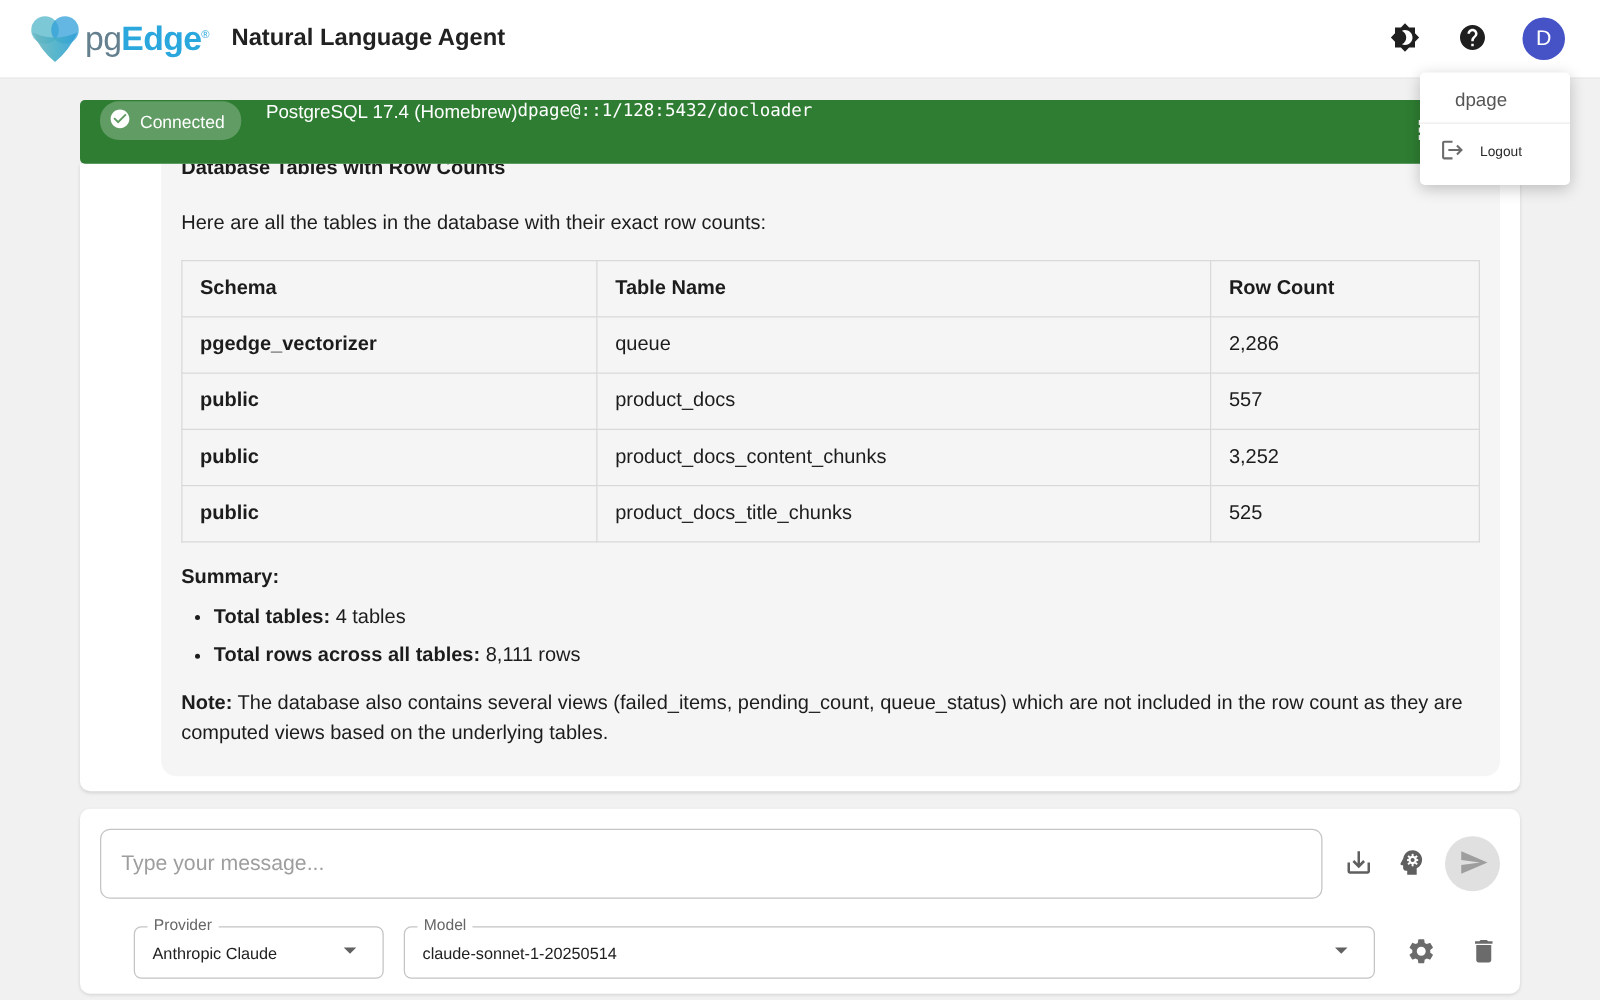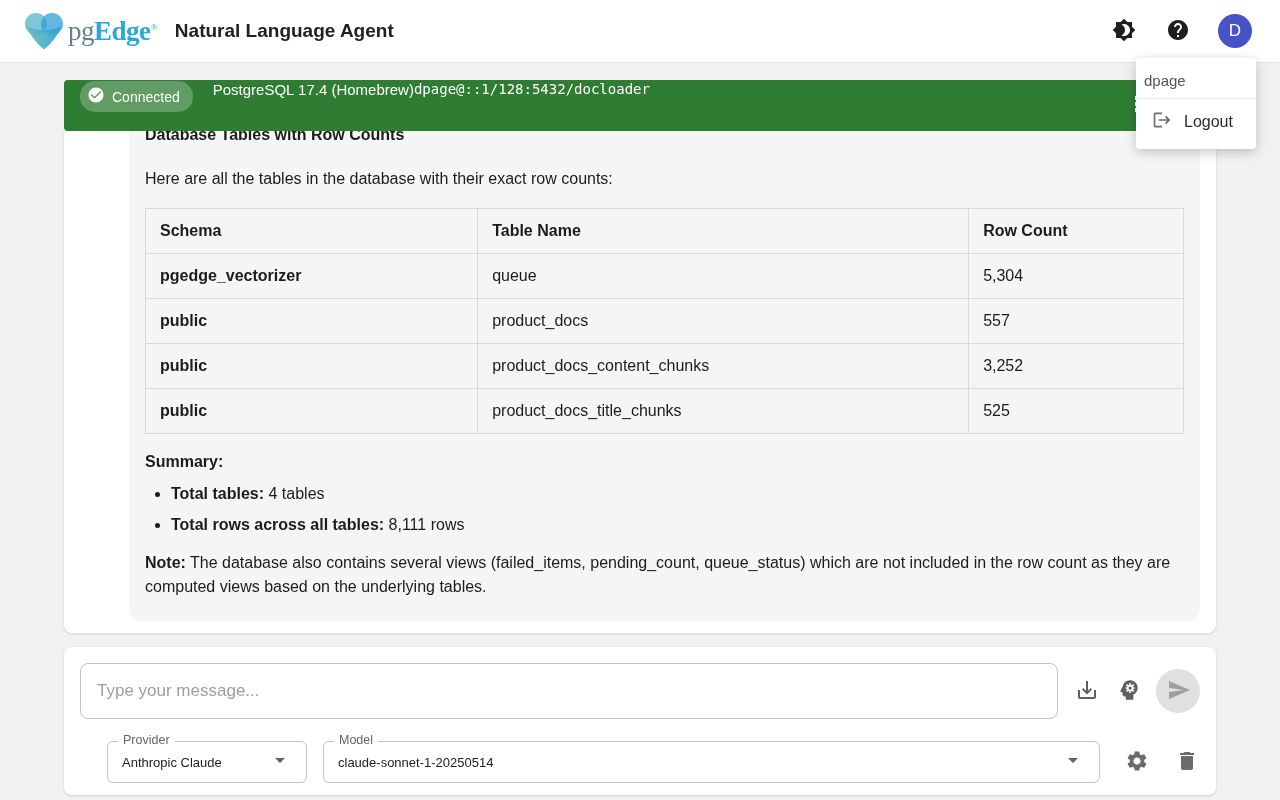--- a/index.html
+++ b/index.html
@@ -9,21 +9,21 @@
     background:#f1f1f1;
     color:#212121;
     position:relative;
   }
 
   
   .app-header {
     height:63px; background:#ffffff; border-bottom:1px solid #e3e3e3;
     display:flex; align-items:center; padding:0 28px 0 22px;
   }
-  .brand { display:flex; align-items:center;font-family:Liberation Serif, serif; }
+  .brand { display:flex; align-items:center; }
   .brand-mark { width:44px; height:40px; display:block; }
   .brand-text { font-size:27px; letter-spacing:-0.5px; margin-left:2px; }
   .brand-pg { color:#64808f; font-weight:400; }
   .brand-edge { color:#2aa7dd; font-weight:700; }
   .brand-reg { color:#2aa7dd; font-size:9px; vertical-align:super; }
   .app-title { font-size:19px; color:#212121; margin-left:18px; }
   .header-right { margin-left:auto; display:flex; align-items:center; gap:26px; }
   .icon-btn { background:none; border:none; cursor:pointer; width:28px; height:28px;
     display:flex; align-items:center; justify-content:center; padding:0; }
   .icon-btn svg { fill:#1f1f1f; }
@@ -33,24 +33,24 @@
     font-size:17px; font-weight:400; border:none; cursor:pointer;
   }
 
   
   .user-menu {
     position:absolute; top:58px; right:24px; width:120px; background:#ffffff;
     border-radius:4px; box-shadow:0 3px 12px rgba(0,0,0,0.22); z-index:40;
     padding:4px 0; 
   }
   .user-menu .menu-username {
-    padding:10px 8px 9px; font-size:15px; color:#555555; border-bottom:1px solid #ebebeb;
+    padding:10px 28px 9px; font-size:15px; color:#555555; border-bottom:1px solid #ebebeb;
   }
   .user-menu .menu-item {
-    padding:11px 16px; font-size:16px; color:#2b2b2b; display:flex; align-items:center;
+    padding:11px 16px; font-size:11px; color:#2b2b2b; display:flex; align-items:center;
     gap:12px; cursor:pointer; background:none; border:none; width:100%; text-align:left;
     font-family:inherit;
   }
   .user-menu .menu-item svg { fill:#6b6b6b; flex:0 0 auto; }
 
   
   .content { padding:0 64px; }
 
   
   .statusbar {
@@ -238,21 +238,21 @@
             <tr>
               <th>Schema</th>
               <th>Table Name</th>
               <th>Row Count</th>
             </tr>
           </thead>
           <tbody>
             <tr>
               <td class="c-schema">pgedge_vectorizer</td>
               <td>queue</td>
-              <td>5,304</td>
+              <td>2,286</td>
             </tr>
             <tr>
               <td class="c-schema">public</td>
               <td>product_docs</td>
               <td>557</td>
             </tr>
             <tr>
               <td class="c-schema">public</td>
               <td>product_docs_content_chunks</td>
               <td>3,252</td>

